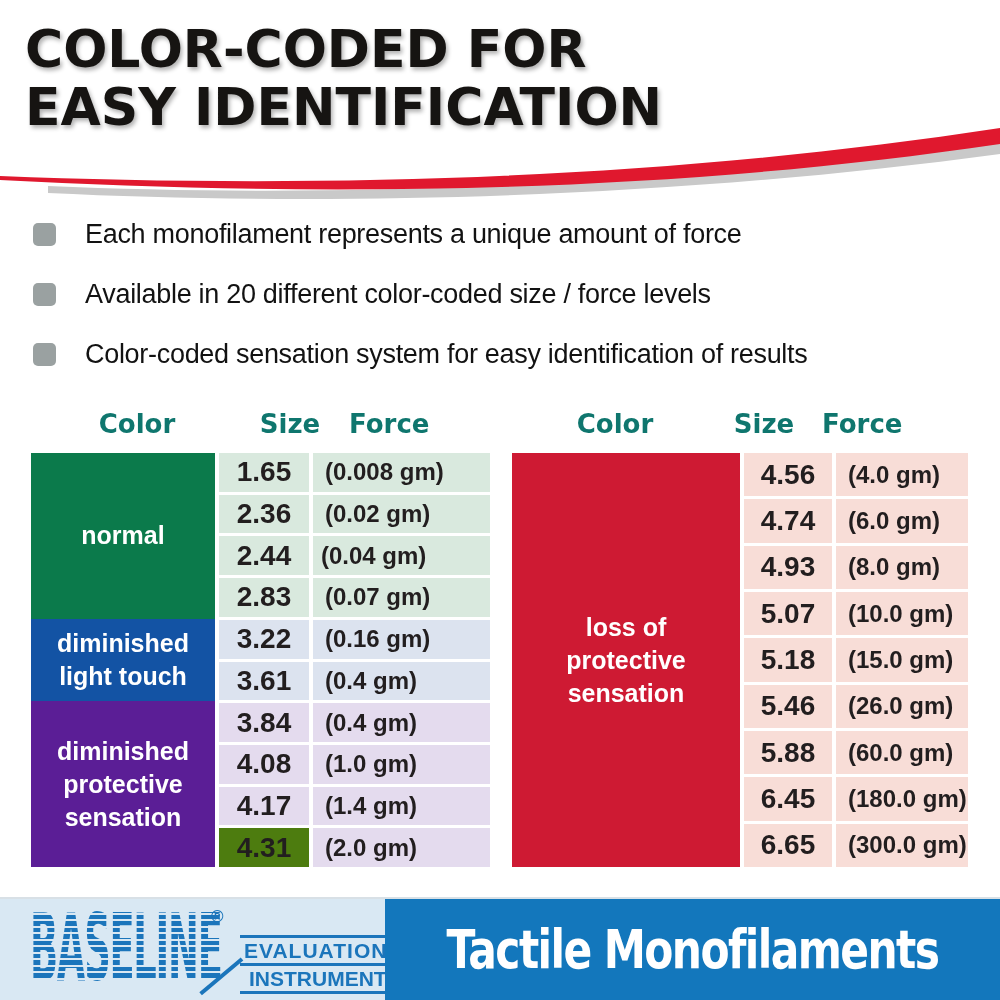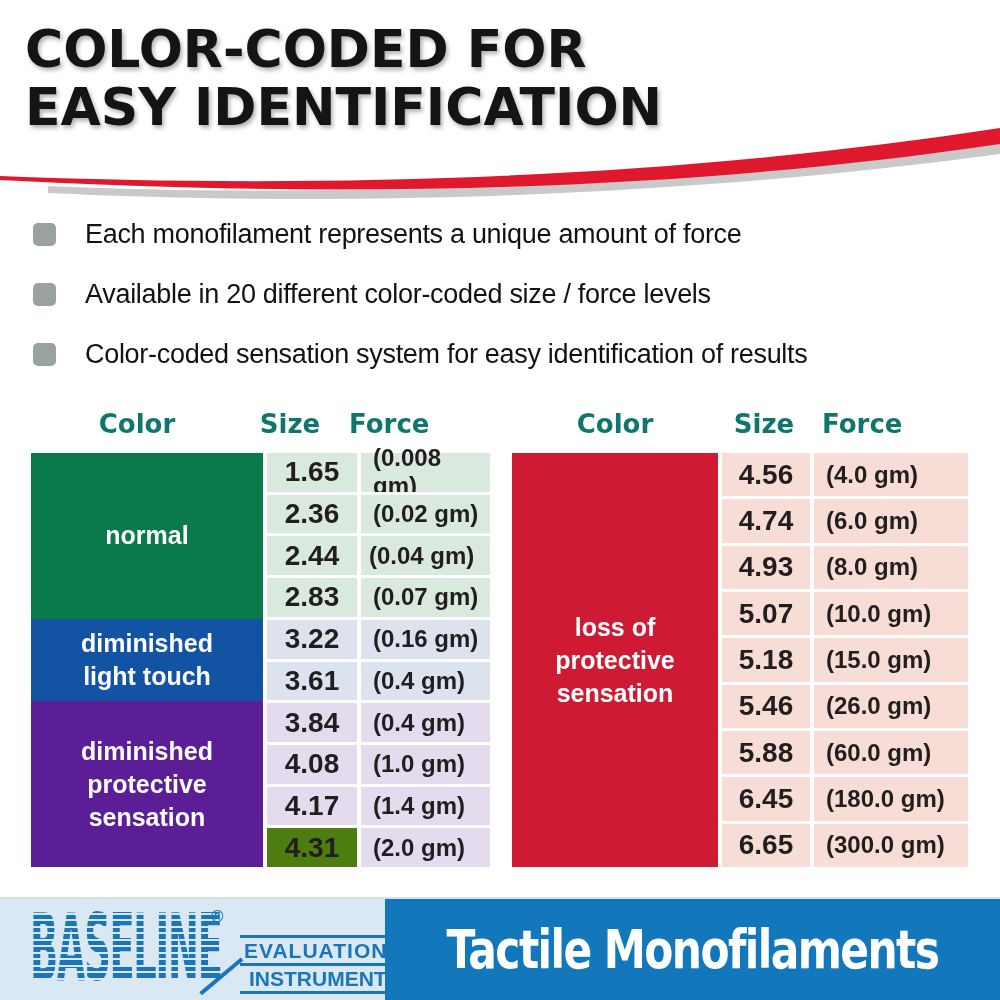--- a/index.html
+++ b/index.html
@@ -29,21 +29,21 @@
   .thead{display:flex;height:44px;align-items:flex-start;
          font-family:"DejaVu Sans",sans-serif;font-weight:bold;
          font-size:26px;color:#0f766e;}
   .th-color{text-align:center;}
   #left-table .th-color{width:212px;} #right-table .th-color{width:206px;}
   .th-size{text-align:center;}
   #left-table .th-size{width:94px;}  #right-table .th-size{width:92px;}
   .th-force{padding-left:12px;}
   .tbody{display:flex;height:414px;}
   .label-col{display:flex;flex-direction:column;}
-  #left-table .label-col{width:232px;} #right-table .label-col{width:206px;}
+  #left-table .label-col{width:184px;} #right-table .label-col{width:228px;}
   .label-block{display:flex;align-items:center;justify-content:center;text-align:center;
                color:#ffffff;font-weight:bold;font-size:25px;line-height:1.32;
                padding:0 22px;box-sizing:border-box;}
   .rows-col{flex:1;display:flex;flex-direction:column;margin-left:4px;}
   .trow{flex:1;display:flex;min-height:0;}
   .trow:not(:first-child){border-top:3px solid #ffffff;}
   .size-cell{display:flex;align-items:center;justify-content:center;
              border-right:4px solid #ffffff;box-sizing:border-box;
              font-weight:bold;font-size:28px;color:#221e1f;}
   #left-table .size-cell{width:94px;} #right-table .size-cell{width:92px;}

